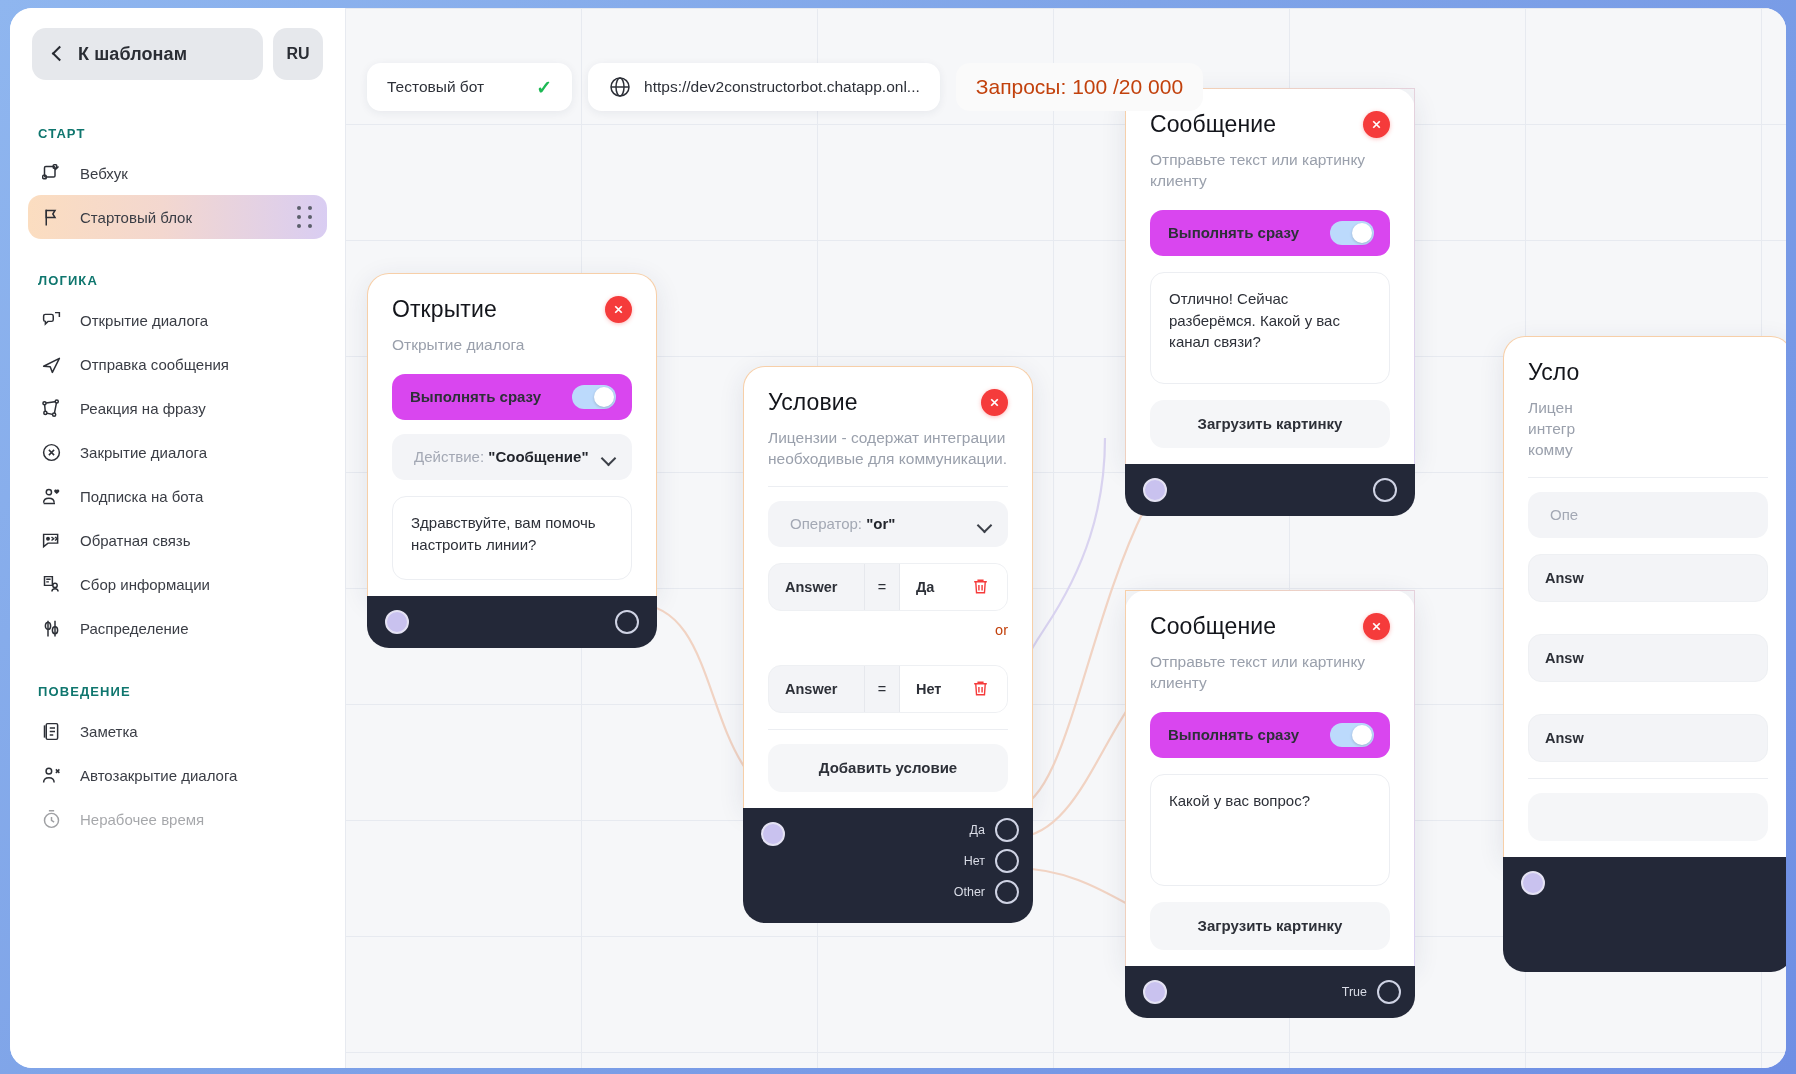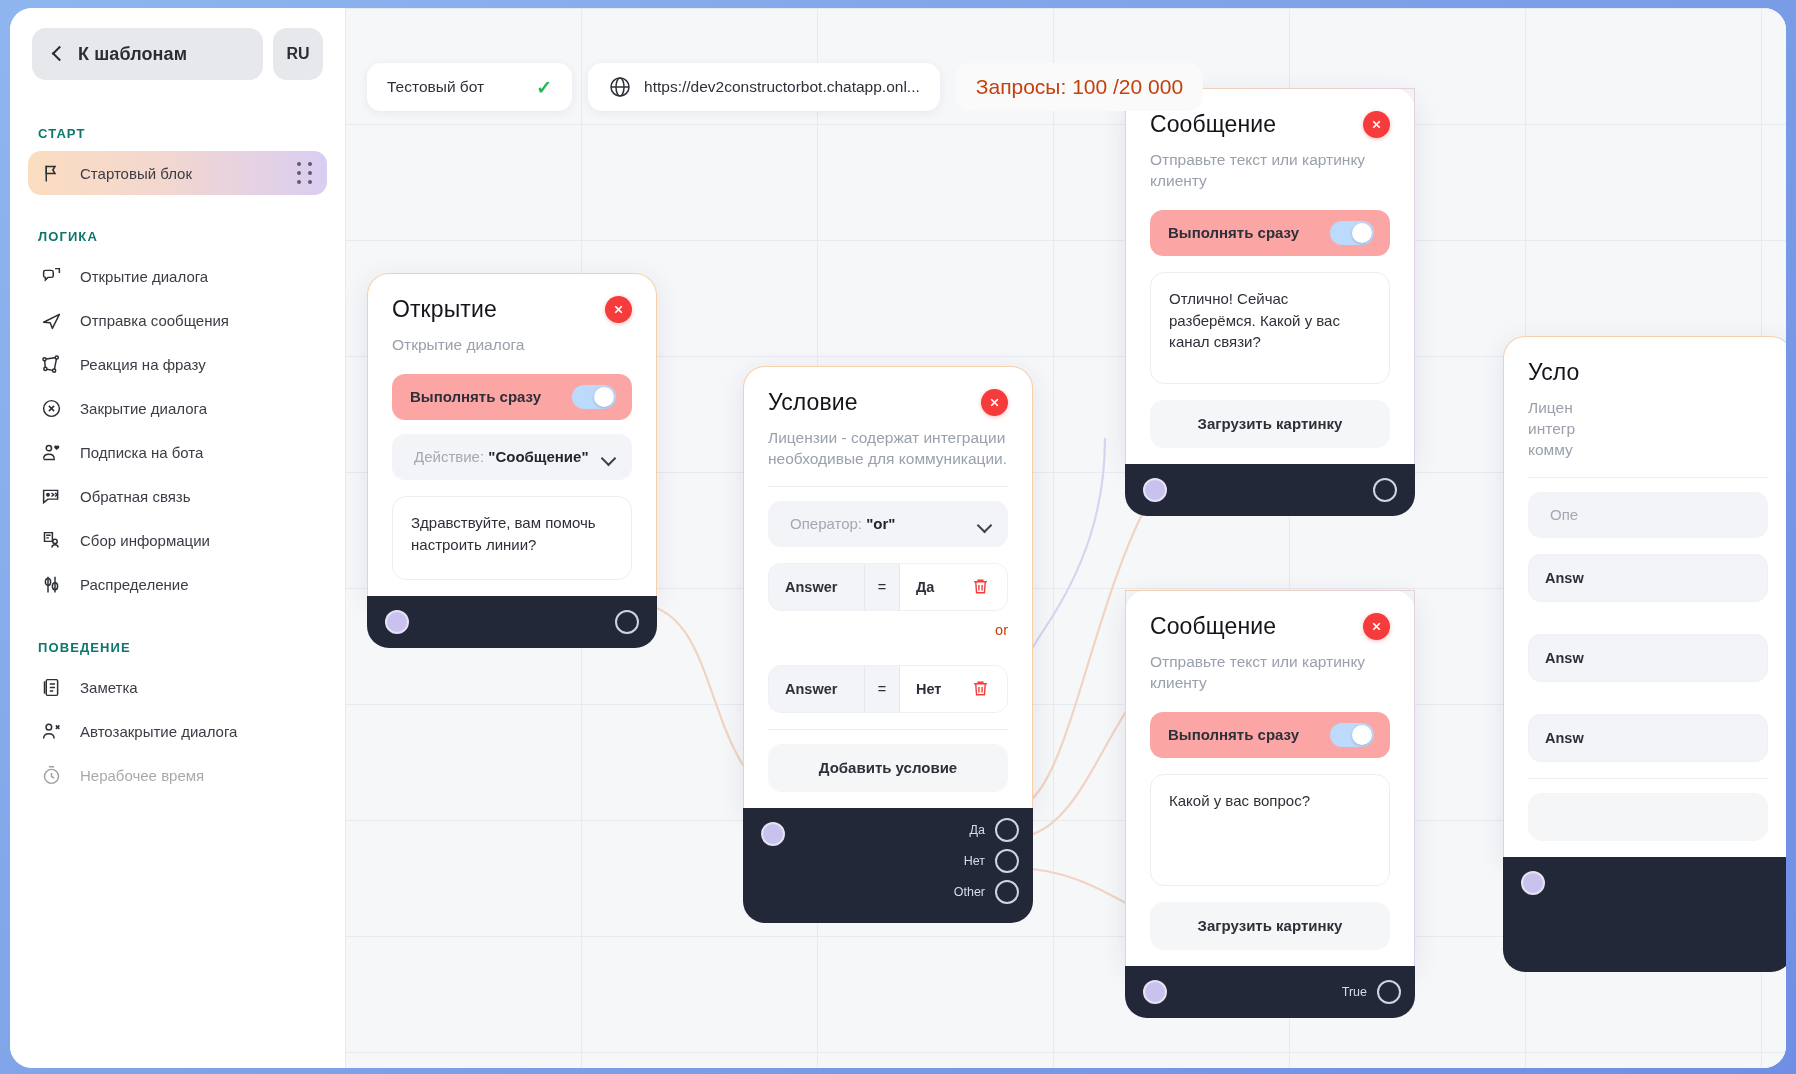--- a/index.html
+++ b/index.html
@@ -108,21 +108,21 @@
   .close {
     width: 27px; height: 27px; border-radius: 50%; background: #f53b3b; flex:none;
     display: flex; align-items: center; justify-content: center; cursor: pointer;
     box-shadow: 0 1px 4px rgba(245,59,59,.35);
   }
   .close svg { width: 13px; height: 13px; }
   .card-sub { font-size: 15.5px; color: #9aa0ac; line-height: 1.35; margin-top: 12px; }
   .hr { height: 1px; background: #eceef2; margin: 16px 0 14px 0; }
 
   .row-toggle {
-    margin-top: 18px; height: 46px; background: #fca5a5; border-radius: 13px;
+    margin-top: 18px; height: 46px; background: #d946ef; border-radius: 13px;
     display: flex; align-items: center; justify-content: space-between; padding: 0 16px 0 18px;
     cursor: pointer;
   }
   .row-toggle .t { font-size: 15px; font-weight: 600; color: #2d3038; }
   .switch { width: 44px; height: 24px; border-radius: 12px; background: #bcdafc; position: relative; flex:none; }
   .switch::after { content:""; position:absolute; right:2px; top:2px; width:20px; height:20px; border-radius:50%; background:#fff; box-shadow:0 1px 3px rgba(0,0,0,.18); }
 
   .select {
     margin-top: 14px; height: 46px; background: #f3f4f7; border-radius: 13px;
     display: flex; align-items: center; justify-content: space-between; padding: 0 16px 0 22px; cursor: pointer;
@@ -180,20 +180,31 @@
     <div class="side-top">
       <div class="back-btn">
         <span class="chev"></span>
         <span class="back-label">К шаблонам</span>
       </div>
       <div class="lang-btn">RU</div>
     </div>
 
     <div class="sec-title s-first">СТАРТ</div>
 
+    <div class="nav-item">
+      <span class="ico">
+        <svg viewBox="0 0 24 24" width="21" height="21" fill="none" stroke="#2c2f36" stroke-width="1.7">
+          <rect x="4" y="4" width="12" height="12" rx="1.5"></rect>
+              <path d="M16 8l4-4"></path>
+          <rect x="2" y="14" width="4" height="4" rx="1"></rect>
+              <rect x="14" y="2" width="4" height="4" rx="1"></rect>
+        </svg>
+      </span>
+      <span class="lbl">Вебхук</span>
+    </div>
 
     <div class="nav-item active">
       <span class="ico">
         <svg viewBox="0 0 24 24" width="21" height="21" fill="none" stroke="#2c2f36" stroke-width="1.7">
           <path d="M6 3v18"></path>
               <path d="M6 4h10l-2.5 4L16 12H6z"></path>
         </svg>
       </span>
       <span class="lbl">Стартовый блок</span>
       <span class="grip">

